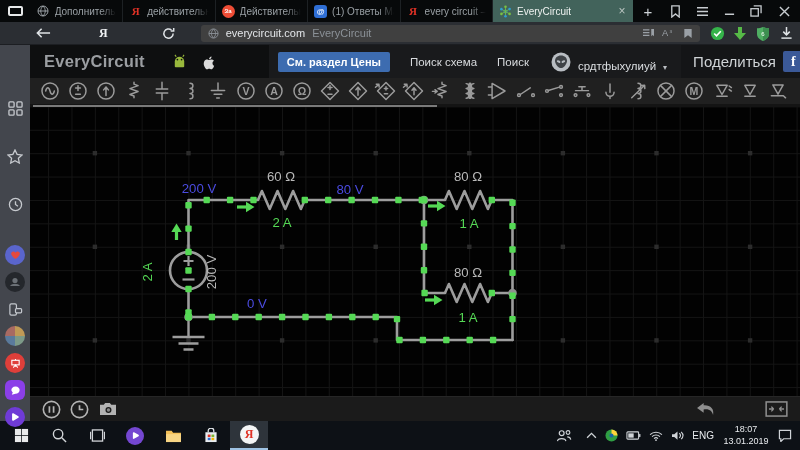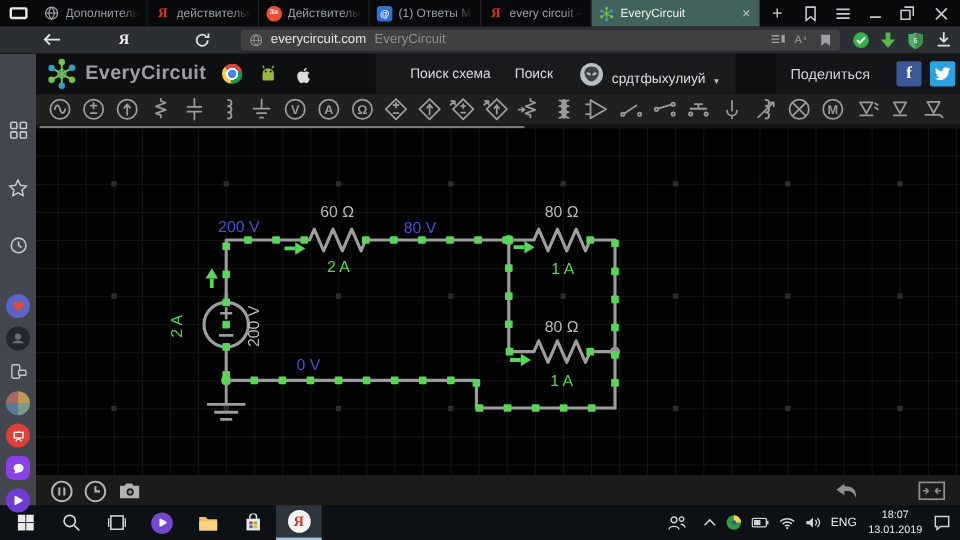--- a/index.html
+++ b/index.html
@@ -47,21 +47,21 @@
   .apphdr{height:33px;background:#0e0f10;display:flex;align-items:center;padding-left:8px;position:relative}
   .brand{font-size:16.5px;font-weight:bold;color:#9b9ea2;margin-left:6px;letter-spacing:.3px}
   .hdric{margin-left:13px}
   .midpanel{display:flex;align-items:center;background:#191a1c;height:33px;margin-left:52px;padding:0 14px 0 9px;gap:0}
   .pricebtn{background:#3d6cb0;color:#fff;font-size:11px;font-weight:bold;padding:4px 9px;border-radius:2px;white-space:nowrap}
   .hlink{color:#d8dbde;font-size:11.5px;margin-left:20px;white-space:nowrap}
   .userwrap{display:flex;align-items:flex-end;margin-left:22px;gap:7px}
   .uname{color:#dcdfe2;font-size:11.5px}
   .caret{color:#b9bdc1;font-size:8px}
   .sharewrap{margin-left:auto;display:flex;align-items:center;background:#141517;height:33px;padding:0 4px 0 12px;gap:7px}
-  .sharelabel{color:#cfd3d6;font-size:12px;margin-right:15px}
+  .sharelabel{color:#cfd3d6;font-size:15px;margin-right:0}
   .soc{width:21px;height:21px;border-radius:2px;display:flex;align-items:center;justify-content:center;color:#fff;font-weight:bold;flex:none}
   .soc.fb{background:#3b5998;font-family:"Liberation Serif",serif;font-size:14px}
   .soc.tw{background:#2ba3e2}
 
   
   .comptb{height:26px;background:#202020;display:flex;align-items:center;padding-left:6px}
   .tool{width:28px;height:26px;display:flex;align-items:center;justify-content:center;flex:none}
   .tool svg{stroke:#9b9b9b;fill:none;stroke-width:1.6;stroke-linecap:round;stroke-linejoin:round}
   .tool text{fill:#9b9b9b;stroke:none;font-family:"Liberation Sans",sans-serif;font-weight:bold}
   .scrollstrip{height:3px;background:#141414;position:relative}
@@ -342,20 +342,21 @@
             <circle cx="11.2" cy="7" r="0.9" fill="#0e0f10"></circle>
           </svg>
       </span>
       <span class="hdric">
         <svg width="16" height="18" viewBox="0 0 22 22">
             <path d="M15.8,12.6c0-2.2,1.8-3.2,1.9-3.3c-1-1.5-2.6-1.7-3.2-1.7c-1.4-0.1-2.7,0.8-3.4,0.8c-0.7,0-1.8-0.8-2.9-0.8c-1.5,0-2.9,0.9-3.7,2.2c-1.6,2.7-0.4,6.8,1.1,9c0.7,1.1,1.6,2.3,2.8,2.3c1.1,0,1.5-0.7,2.9-0.7c1.4,0,1.7,0.7,2.9,0.7c1.2,0,2-1.1,2.7-2.2c0.9-1.3,1.2-2.5,1.2-2.6C18.1,16.3,15.8,15.4,15.8,12.6z M13.6,6.1c0.6-0.7,1-1.7,0.9-2.7c-0.9,0-1.9,0.6-2.5,1.3c-0.6,0.6-1,1.7-0.9,2.6C12.1,7.4,13,6.8,13.6,6.1z" fill="#dadada"></path>
           </svg>
       </span>
 
       <div class="midpanel">
+        <span class="pricebtn">См. раздел Цены</span>
         <span class="hlink">Поиск схема</span>
         <span class="hlink">Поиск</span>
         <span class="userwrap">
           <svg width="20" height="20" viewBox="0 0 20 20">
               <circle cx="10" cy="10" r="9.5" fill="#b9bec3"></circle>
               <path d="M10,3.5c3.6,0 6,2.4 6,5.2c0,3.4-3.4,7.3-6,7.3s-6-3.9-6-7.3C4,5.9 6.4,3.5 10,3.5Z" fill="#3f4347"></path>
               <ellipse cx="7.6" cy="9.6" rx="1.9" ry="1.1" fill="#b9bec3" transform="rotate(25 7.6 9.6)"></ellipse>
               <ellipse cx="12.4" cy="9.6" rx="1.9" ry="1.1" fill="#b9bec3" transform="rotate(-25 12.4 9.6)"></ellipse>
             </svg>
           <span class="uname">срдтфыхулиуй</span>

